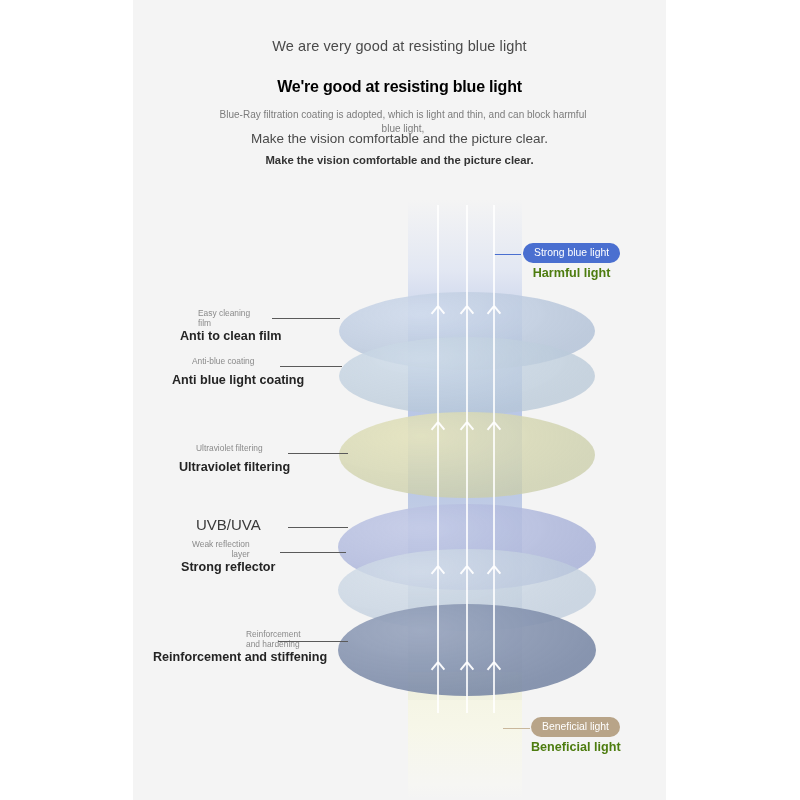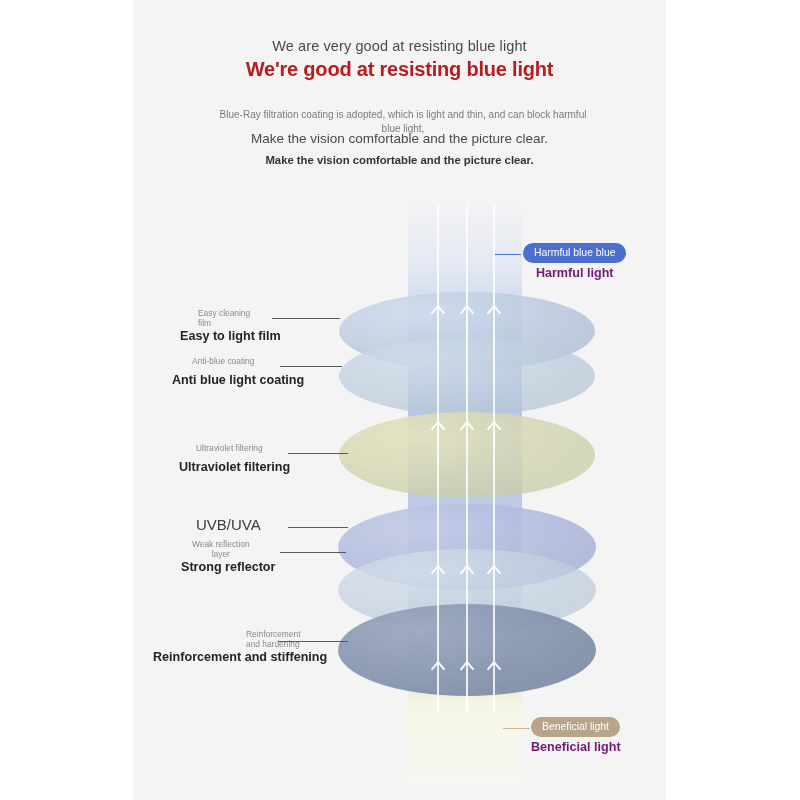--- a/index.html
+++ b/index.html
@@ -18,21 +18,21 @@
   
   #panel{
     position:absolute;
     left:133px;top:0;width:533px;height:800px;
     background:#f4f4f4;
   }
 
   
   .hdr{position:absolute;left:133px;width:533px;text-align:center;color:#3a3a3a;}
   #h-eyebrow{top:38px;font-size:14.5px;color:#4a4a4a;letter-spacing:.1px;}
-  #h-title{top:58px;font-size:20px;font-weight:bold;color:#b91c1c;letter-spacing:-.2px;}
+  #h-title{top:78px;font-size:16px;font-weight:bold;color:#000000;letter-spacing:-.2px;}
   #h-sub1{
     top:108px;left:213px;width:380px;text-align:center;
     font-size:10px;color:#7c7c7c;line-height:1.35;
   }
   #h-sub2{top:131px;font-size:13.5px;color:#4a4a4a;}
   #h-sub3{
     top:152px;font-size:11.3px;font-weight:bold;color:#333;
     line-height:1.42;
   }
 
@@ -91,21 +91,21 @@
   .badge{
     display:inline-block;
     border-radius:13px;
     padding:4px 11px 5px 11px;
     font-size:10.4px;
     color:#ffffff;
     white-space:nowrap;
     line-height:1.1;
   }
   .badgegrp .cap{
-    font-size:12.6px;font-weight:bold;color:#701a75;
+    font-size:12.6px;font-weight:bold;color:#4d7c0f;
     text-align:center;margin-top:3px;white-space:nowrap;
   }
   .badgelead{position:absolute;height:1px;}
 </style>
 </head>
 <body>
 
 <div id="stage">
 
   <div id="panel"></div>
@@ -145,47 +145,47 @@
       <div class="chev" style="left: 487.3px; top: 566px; z-index: 7;"></div>
       <div class="chev" style="left: 431.3px; top: 662px; z-index: 7;"></div>
       <div class="chev" style="left: 460.3px; top: 662px; z-index: 7;"></div>
       <div class="chev" style="left: 487.3px; top: 662px; z-index: 7;"></div>
     </div>
 
   <div id="callouts">
       <div class="callout" style="left: 0px; top: 309px; width: 360px; z-index: 8;">
         <div class="small" style="position: absolute; left: 198px; top: 0px; text-align: left;">Easy cleaning
 film</div>
-        <div class="big" style="position: absolute; left: 180px; top: 19px;">Easy to light film</div>
+        <div class="big" style="position: absolute; left: 180px; top: 19px;">Anti to clean film</div>
       </div>
       <div class="callout" style="left: 0px; top: 357px; width: 360px; z-index: 8;">
         <div class="small" style="position: absolute; left: 192px; top: 0px; text-align: left;">Anti-blue coating</div>
         <div class="big" style="position: absolute; left: 172px; top: 15px;">Anti blue light coating</div>
       </div>
       <div class="callout" style="left: 0px; top: 444px; width: 360px; z-index: 8;">
         <div class="small" style="position: absolute; left: 196px; top: 0px; text-align: left;">Ultraviolet filtering</div>
         <div class="big" style="position: absolute; left: 179px; top: 15px;">Ultraviolet filtering</div>
       </div>
       <div class="callout uv" style="left: 0px; top: 516px; width: 360px; z-index: 8;">
         <div class="small" style="position: absolute; left: 196px; top: 0px; text-align: center;">UVB/UVA</div>
       </div>
       <div class="callout" style="left: 0px; top: 540px; width: 360px; z-index: 8;">
-        <div class="small" style="position: absolute; left: 192px; top: 0px; text-align: center;">Weak reflection
+        <div class="small" style="position: absolute; left: 192px; top: 0px; text-align: right;">Weak reflection
 layer</div>
         <div class="big" style="position: absolute; left: 181px; top: 19px;">Strong reflector</div>
       </div>
       <div class="callout" style="left: 0px; top: 630px; width: 360px; z-index: 8;">
         <div class="small" style="position: absolute; left: 198px; top: 0px; text-align: left; margin-left: 48px;">Reinforcement
 and hardening</div>
         <div class="big" style="position: absolute; left: 153px; top: 19px;">Reinforcement and stiffening</div>
       </div>
     </div>
 
   <div class="badgegrp" id="badge-top" style="left:523px;top:242px;">
-    <span class="badge" style="background: rgb(74, 111, 208);">Harmful blue blue</span>
+    <span class="badge" style="background: rgb(74, 111, 208);">Strong blue light</span>
     <div class="cap">Harmful light</div>
   </div>
   <div class="badgelead" id="lead-top" style="left: 494px; top: 254px; width: 27px; background: rgb(74, 111, 208);"></div>
 
   <div class="badgegrp" id="badge-bottom" style="left:531px;top:716px;">
     <span class="badge" style="background: rgb(184, 164, 136);">Beneficial light</span>
     <div class="cap">Beneficial light</div>
   </div>
   <div class="badgelead" id="lead-bottom" style="left: 503px; top: 728px; width: 27px; background: rgb(201, 183, 156);"></div>
 

